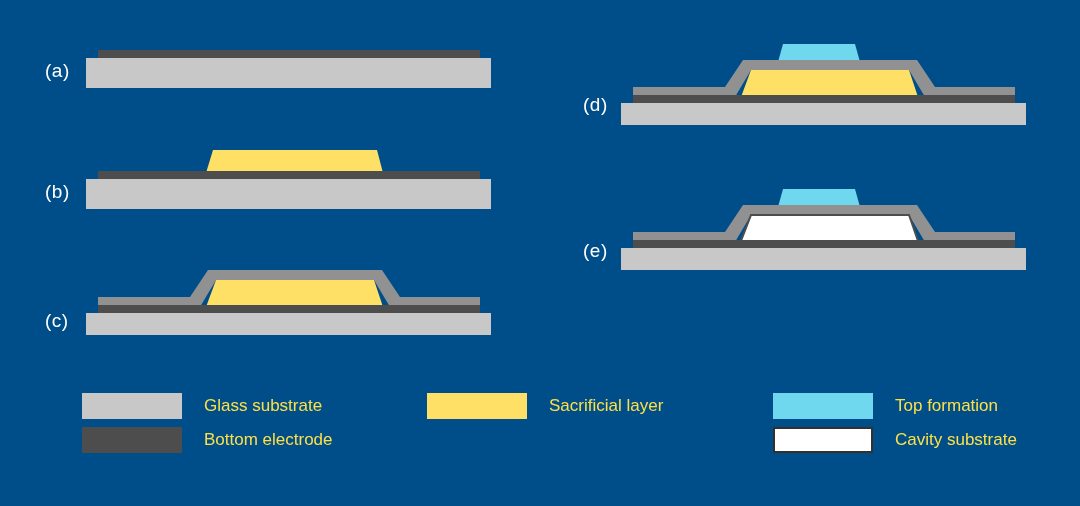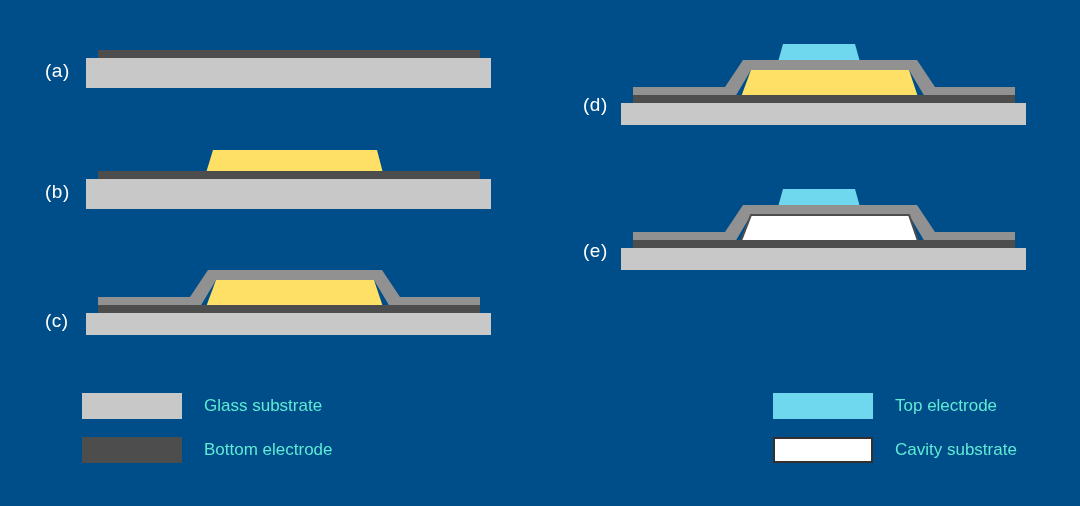--- a/index.html
+++ b/index.html
@@ -45,30 +45,30 @@
     height: 100px;
   }
   .legend-row {
     position: absolute;
     left: 0;
     height: 28px;
     display: flex;
     align-items: center;
   }
   .legend-row.r0 { top: 12px; }
-  .legend-row.r1 { top: 56px; align-items: center; }
+  .legend-row.r1 { top: 46px; align-items: center; }
   .swatch {
     width: 100px;
     height: 26px;
     box-sizing: border-box;
     flex: 0 0 auto;
   }
   .legend-text {
     margin-left: 22px;
-    color: #5eead4;
+    color: #fde047;
     font-size: 17px;
     font-family: "Liberation Sans", sans-serif;
     white-space: nowrap;
   }
 </style>
 </head>
 <body>
 
 <div id="root">
 
@@ -130,26 +130,30 @@
         <div class="swatch" style="background:#c8c8c8;"></div>
         <div class="legend-text">Glass substrate</div>
       </div>
       <div class="legend-row r1">
         <div class="swatch" style="background:#4d4d4d;"></div>
         <div class="legend-text">Bottom electrode</div>
       </div>
     </div>
 
     <div class="legend-col" style="left:427px;">
+      <div class="legend-row r0">
+        <div class="swatch" style="background:#ffe066;"></div>
+        <div class="legend-text">Sacrificial layer</div>
+      </div>
     </div>
 
     <div class="legend-col" style="left:773px;">
       <div class="legend-row r0">
         <div class="swatch" style="background:#6fd8ee;"></div>
-        <div class="legend-text">Top electrode</div>
+        <div class="legend-text">Top formation</div>
       </div>
       <div class="legend-row r1">
         <div class="swatch" style="background:#ffffff; border:2px solid #33302e;"></div>
         <div class="legend-text">Cavity substrate</div>
       </div>
     </div>
 
   </div>
 
 </div>

